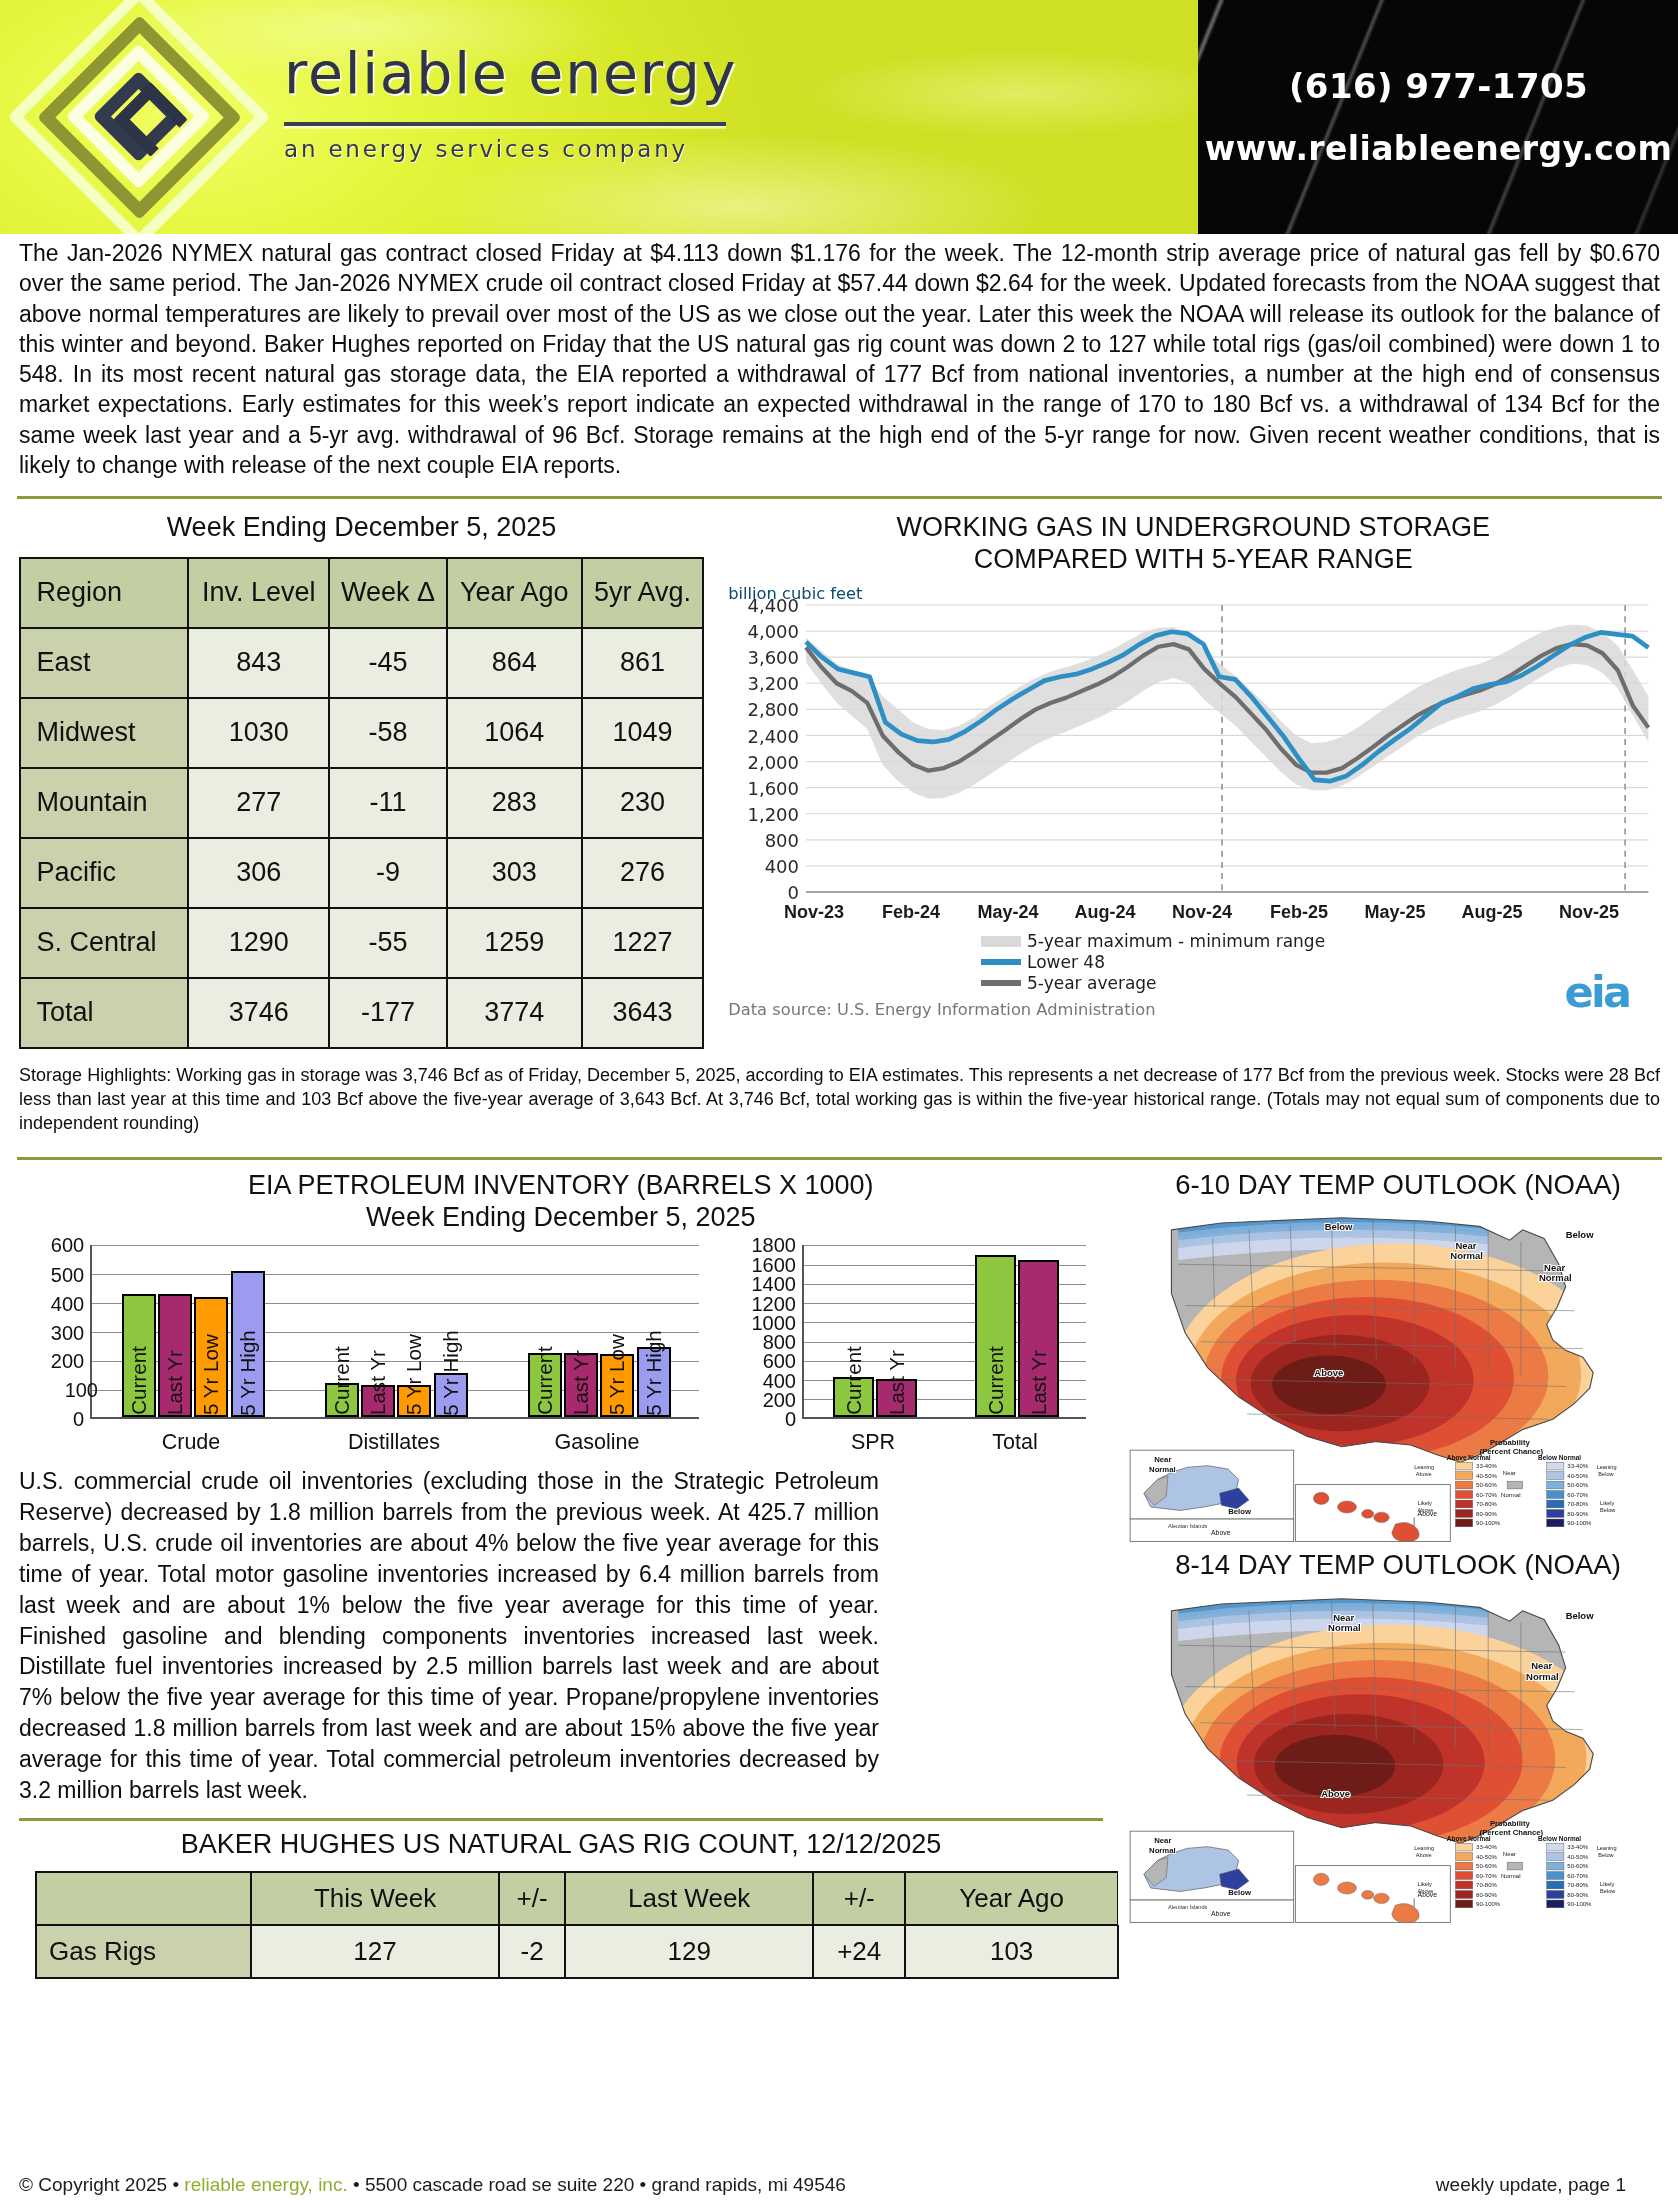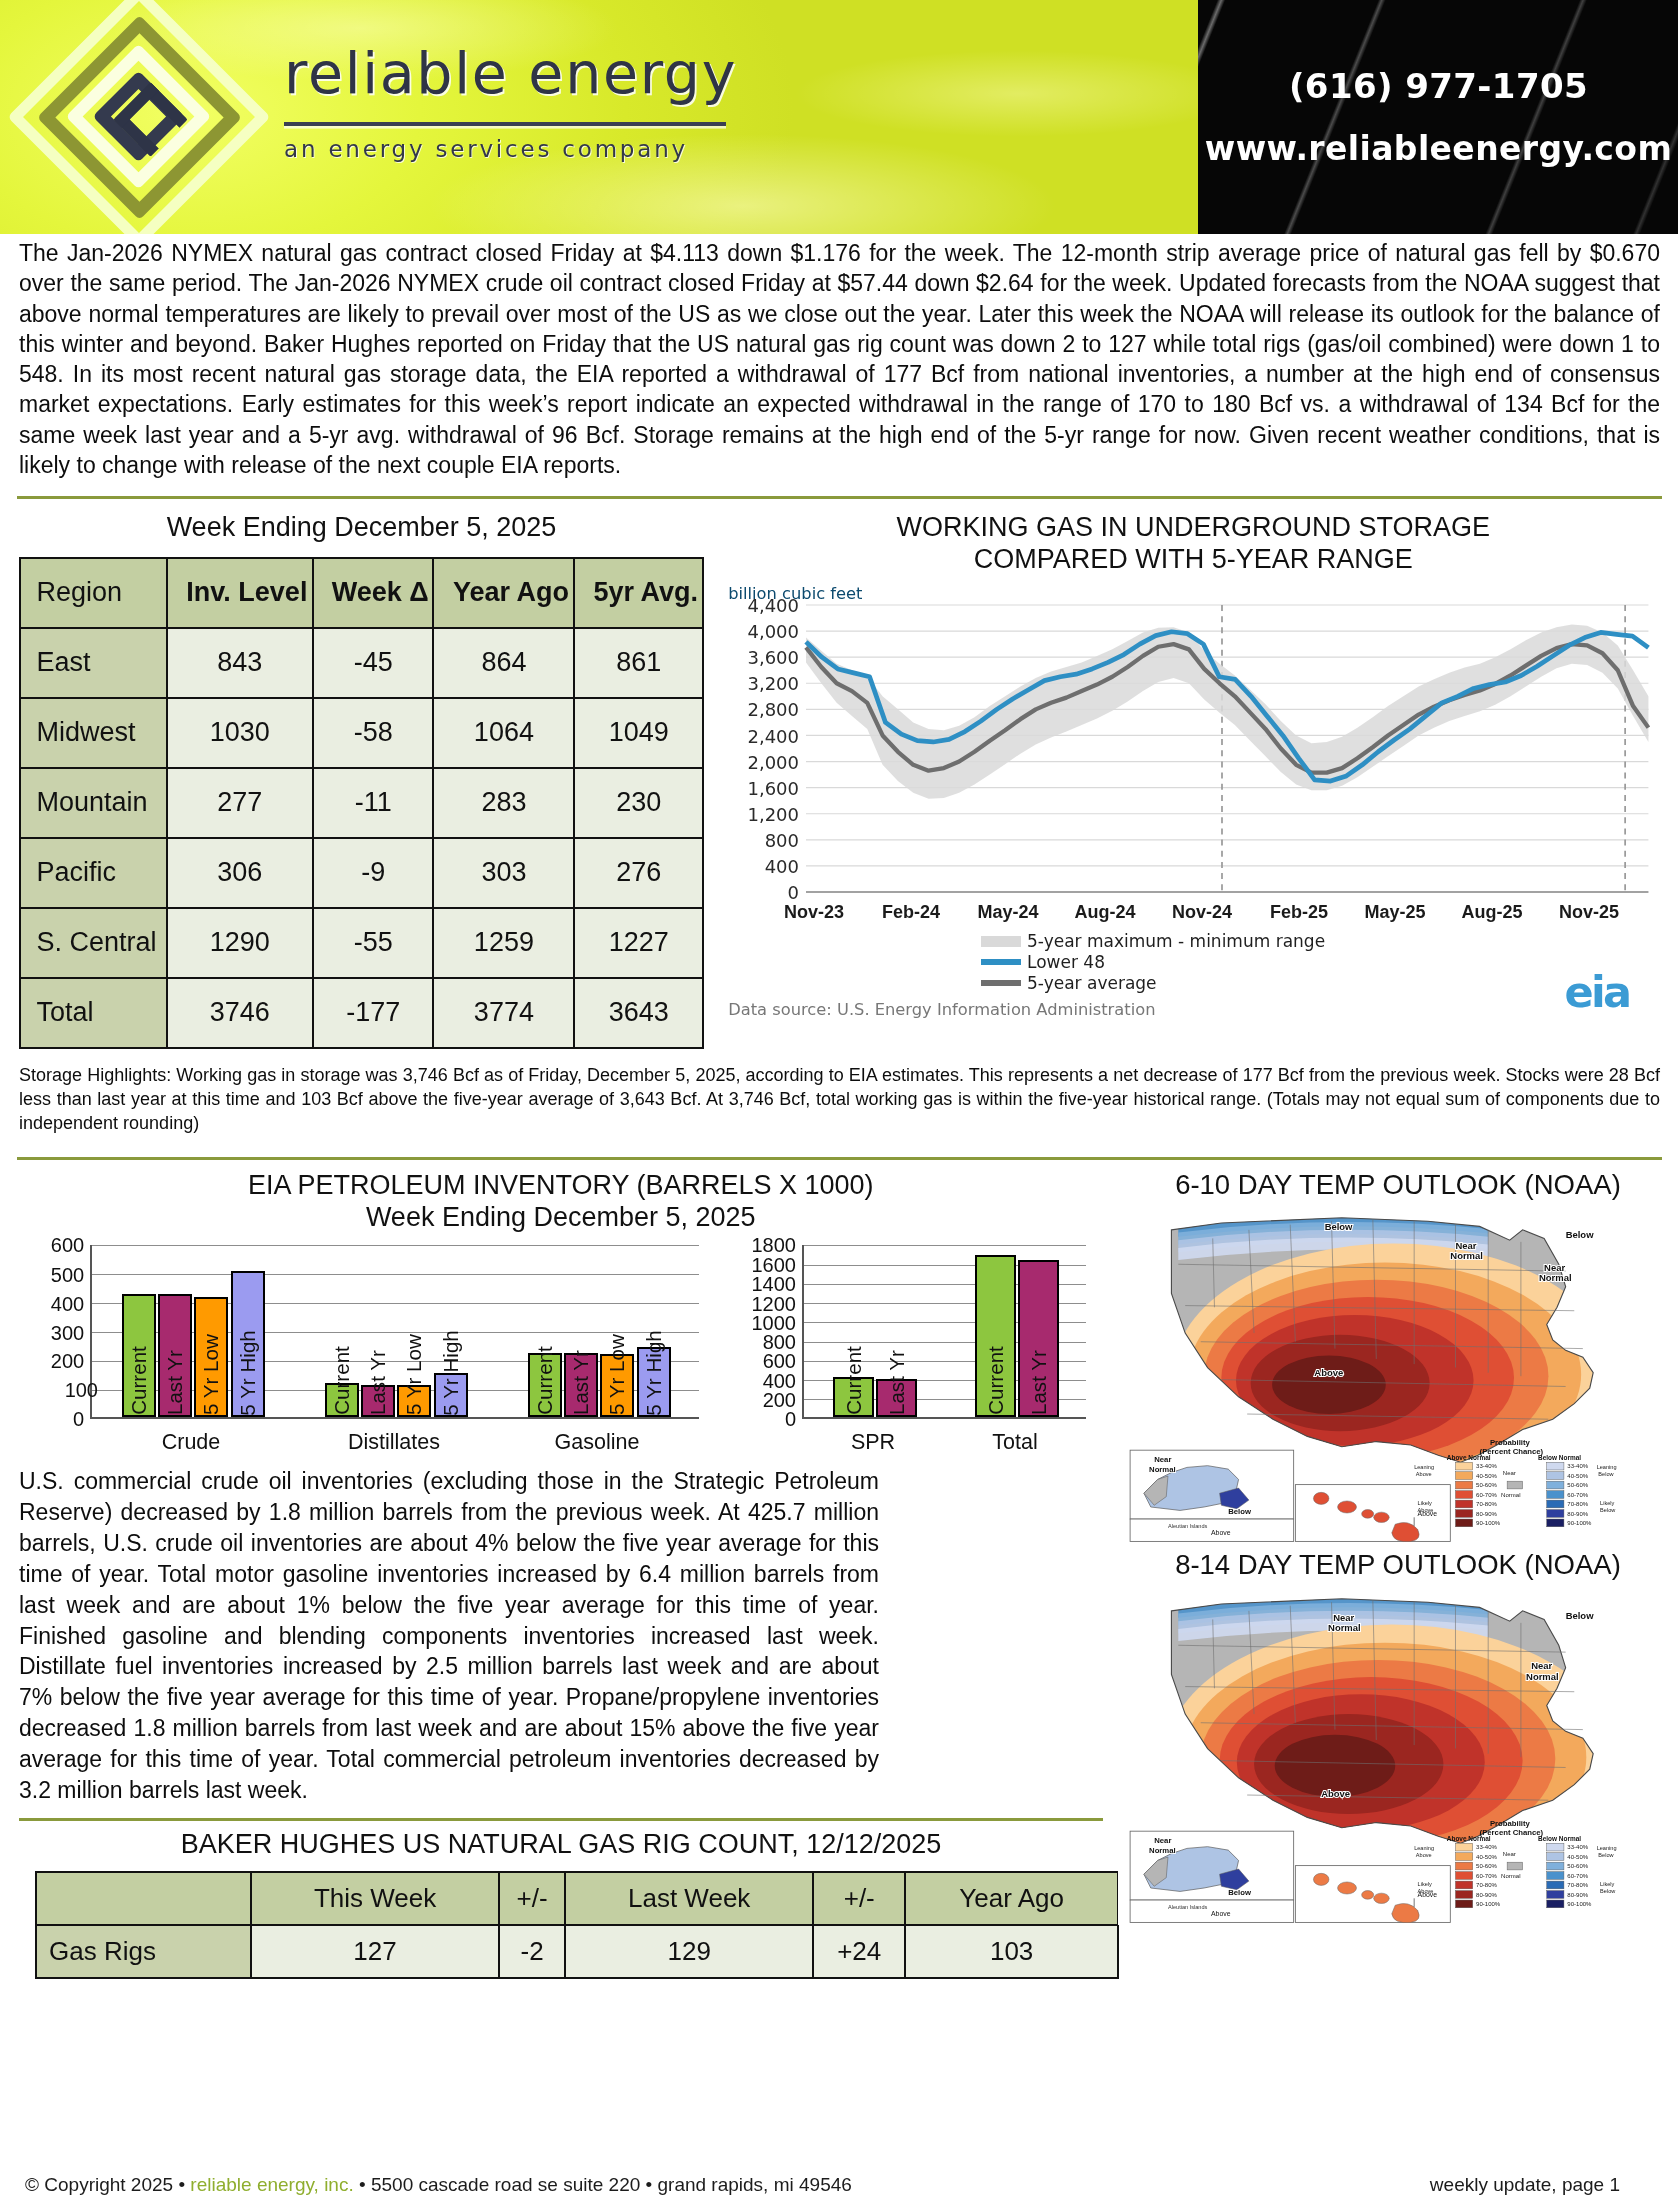--- a/index.html
+++ b/index.html
@@ -94,21 +94,21 @@
   .sec1-right{ width: 956px; padding-right: 15.5px; }
 
   .sec-h { text-align:center; font-size: 27px; line-height:1.2; color:#111; }
   .sec-h .l2 { font-weight:400; }
 
   table.grid { border-collapse: collapse; width: 100%; margin-top: 13.8px; }
   table.grid td, table.grid th {
     border: 2.6px solid #111; height: 70px; font-size: 27px; color:#111; font-weight:400;
   }
   table.grid th { background:#c3cfa2; text-align:left; padding-left: 15.5px; }
-  table.grid th.num { text-align:center; padding-left:14px;font-weight:bold; }
+  table.grid th.num { text-align:center; padding-left:0; }
   table.grid td.rowhead { background:#c9d2ac; text-align:left; padding-left: 15.5px; }
   table.grid td.val { background:#eaeee1; text-align:center; }
 
   
   .eia-chart { position:relative; margin-top: 10.3px; width: 934px; height: 344px; }
   .eia-unit { position:absolute; left: 5.2px; top: -1.7px; font-size: 16.3px; color:#0c4a6e; font-family:"DejaVu Sans", sans-serif;}
   .eia-plot { position:absolute; left: 83px; top: 19px; right: 8.6px; bottom: 38px; }
   .eia-ylab {
     position:absolute; left: 0; width: 76px; text-align:right;
     font-size: 18px; color:#2b2b2b; font-family:"DejaVu Sans", sans-serif; transform: translateY(-50%);
@@ -181,21 +181,21 @@
   table.bh td.val { background:#eaeee1; }
 
   
   .map-block { margin-bottom: 5.2px; }
   .map-title { text-align:center; font-size: 27.5px; color:#111; margin-bottom: 3.4px; }
   .map-canvas { position:relative; width: 551px; height: 340px; background:#fff; }
 
   
   .footer {
     position:absolute; left:0; bottom: 6.9px; width: 1645px;
-    display:flex; justify-content:space-between; padding: 0 25px;
+    display:flex; justify-content:space-between; padding: 0 19px;
     font-size: 19px; color:#1c1c1c;
   }
   .footer .brandtxt { color:#8fae2e; }
   .footer .right { color:#1c1c1c; }
 </style>
 </head>
 <body>
 
 <div class="banner">
   <div class="banner-left">

